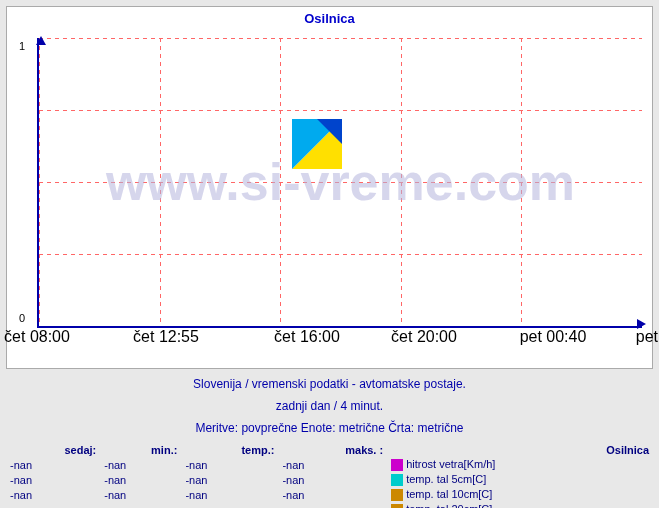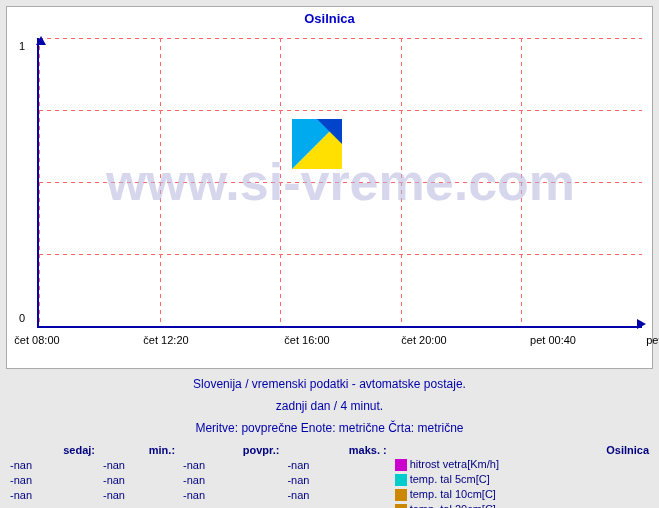--- a/index.html
+++ b/index.html
@@ -82,21 +82,21 @@
     }
     .y-label {
       position: absolute;
       left: 12px;
       font-size: 11px;
       color: #000;
     }
     .x-label {
       position: absolute;
       bottom: 22px;
-      font-size: 11px;
+      font-size: 16px;
       color: #000;
       transform: translateX(-50%);
       white-space: nowrap;
     }
     .arrow-right {
       position: absolute;
       right: 6px;
       bottom: 39px;
       width: 0;
       height: 0;
@@ -201,38 +201,38 @@
             <polygon points="25,0 50,0 50,25" fill="#0044cc"></polygon>
           </svg>
         </div>
       </div>
 
       <div class="arrow-right"></div>
 
       <div class="arrow-up"></div>
 
       <span class="x-label" style="left: calc(30px + 0%);">čet 08:00</span>
-      <span class="x-label" style="left: calc(30px + 20%);">čet 12:20</span>
+      <span class="x-label" style="left: calc(30px + 20%);">čet 12:55</span>
       <span class="x-label" style="left: calc(30px + 40%); margin-left: 12px;">čet 16:00</span>
       <span class="x-label" style="left: calc(30px + 60%); margin-top: 24px;">čet 20:00</span>
       <span class="x-label" style="left: calc(30px + 80%);">pet 00:40</span>
       <span class="x-label" style="left: calc(30px + 98%);">pet 04:00</span>
     </div>
   </div>
 
   <div class="info-text">Slovenija / vremenski podatki - avtomatske postaje.</div>
   <div class="info-text">zadnji dan / 4 minut.</div>
   <div class="info-text">Meritve: povprečne  Enote: metrične  Črta: metrične</div>
 
   <table class="legend-table">
     <tbody>
         <tr>
       <th>sedaj:</th>
       <th>min.:</th>
-      <th>povpr.:</th>
+      <th>temp.:</th>
       <th>maks. :</th>
       <th>Osilnica</th>
     </tr>
     <tr>
       <td>-nan</td>
       <td>-nan</td>
       <td>-nan</td>
       <td>-nan</td>
       <td><span class="color-box" style="background:#cc00cc;"></span>hitrost vetra[Km/h]</td>
     </tr>

